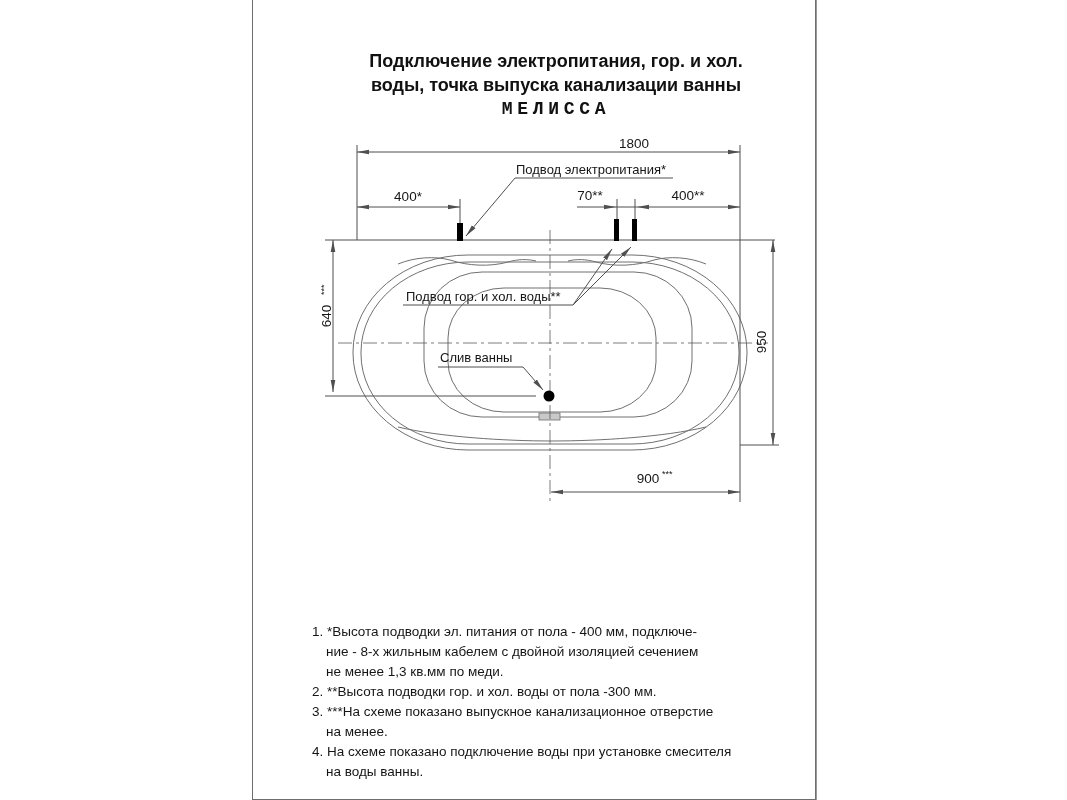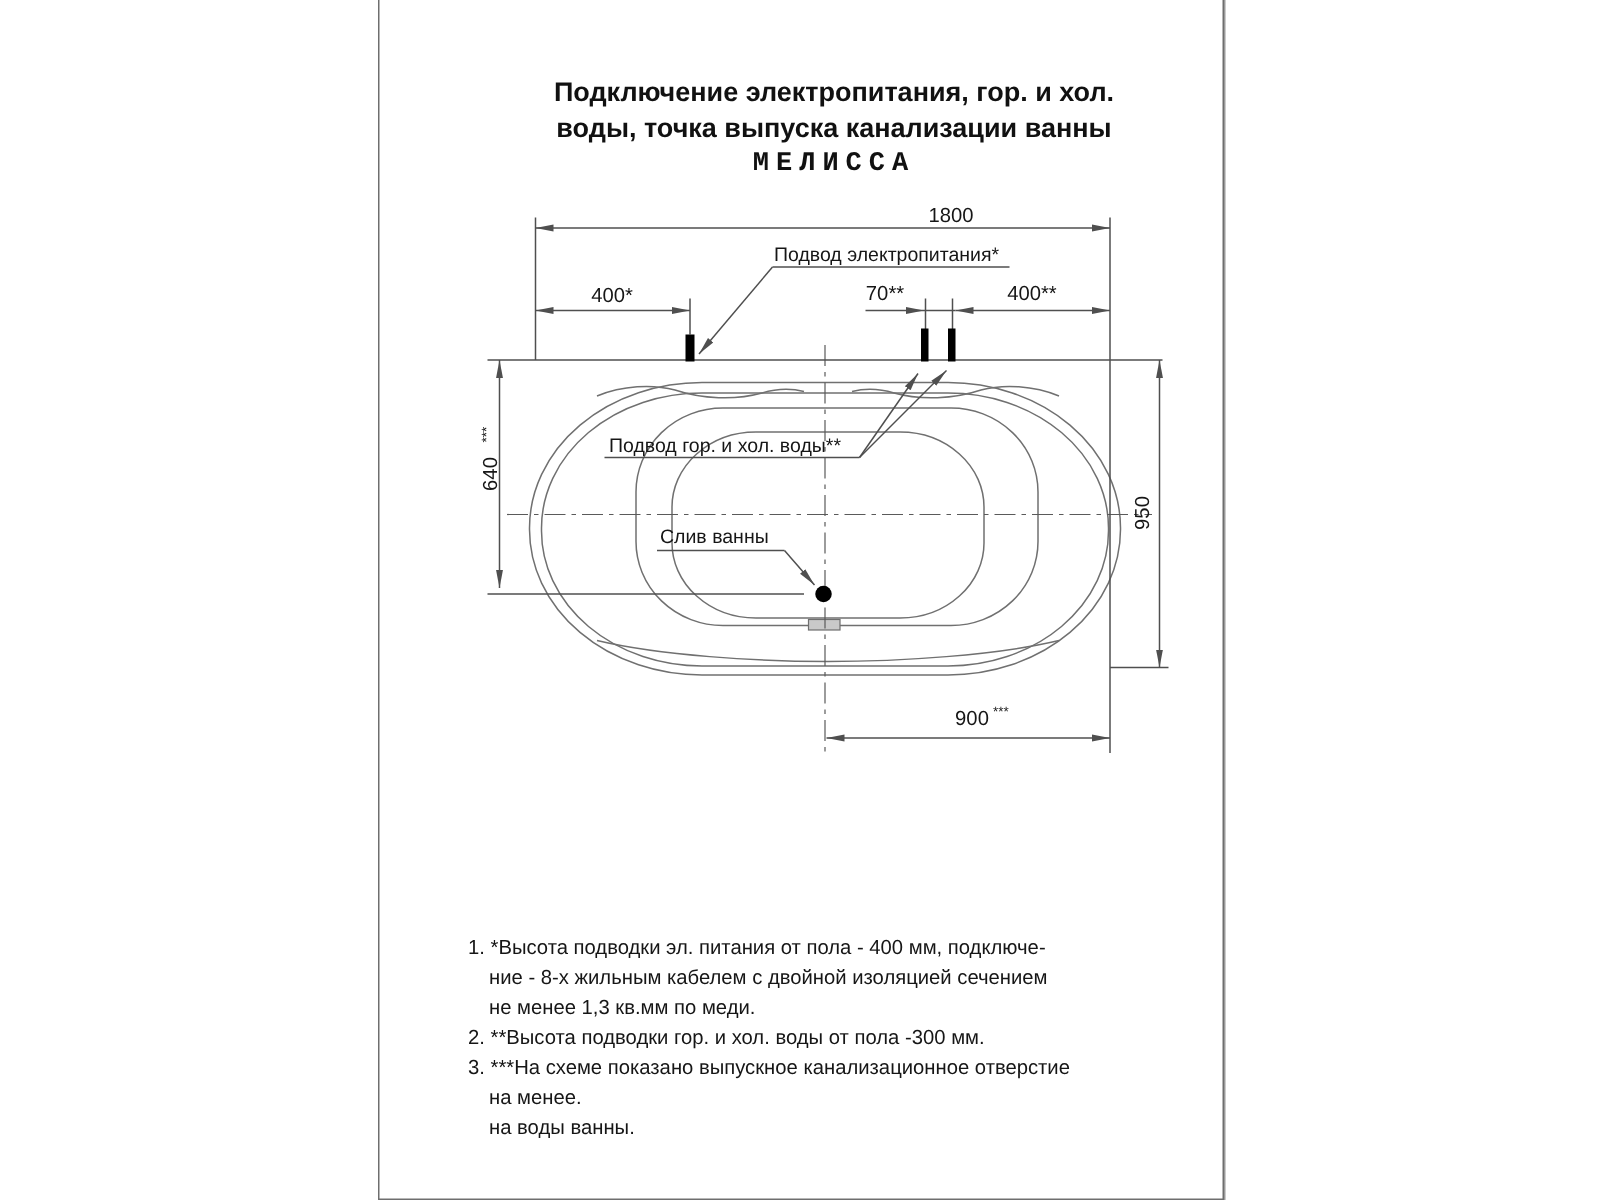--- a/index.html
+++ b/index.html
@@ -118,14 +118,15 @@
   <text class="callout" x="440" y="362">Слив ванны</text>
 </svg>
 
 <div class="notes">
   <div>1. *Высота подводки эл. питания от пола - 400 мм, подключе-</div>
   <div class="cont">ние - 8-х жильным кабелем с двойной изоляцией сечением</div>
   <div class="cont">не менее 1,3 кв.мм по меди.</div>
   <div>2. **Высота подводки гор. и хол. воды от пола -300 мм.</div>
   <div>3. ***На схеме показано выпускное канализационное отверстие</div>
   <div class="cont">на менее.</div>
+  <div>4. На схеме показано подключение воды при установке смесителя</div>
   <div class="cont">на воды ванны.</div>
 </div>
 
 </body></html>

